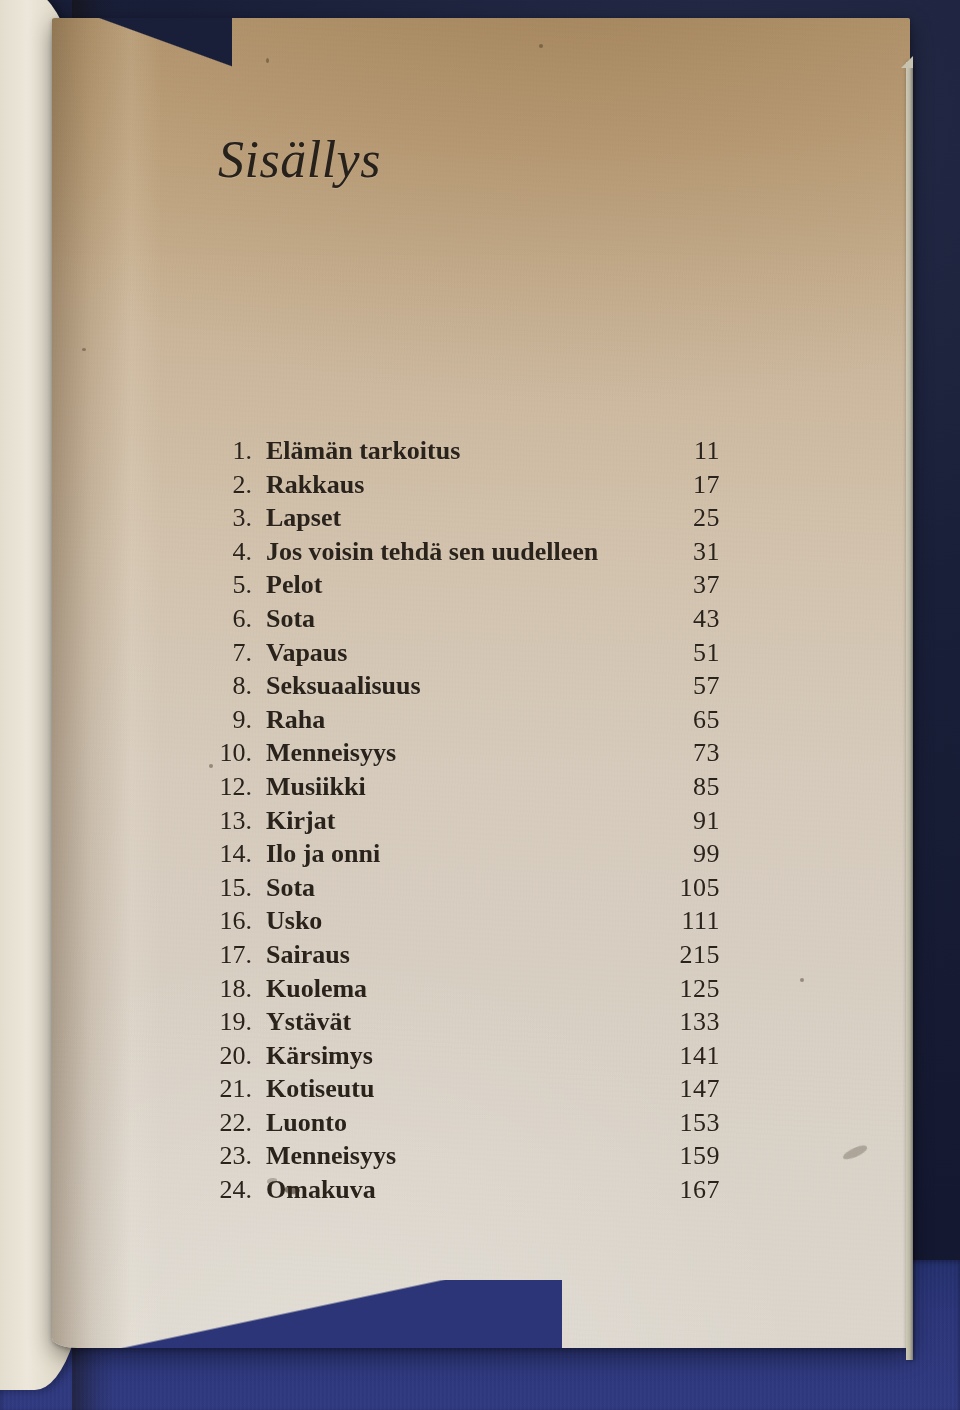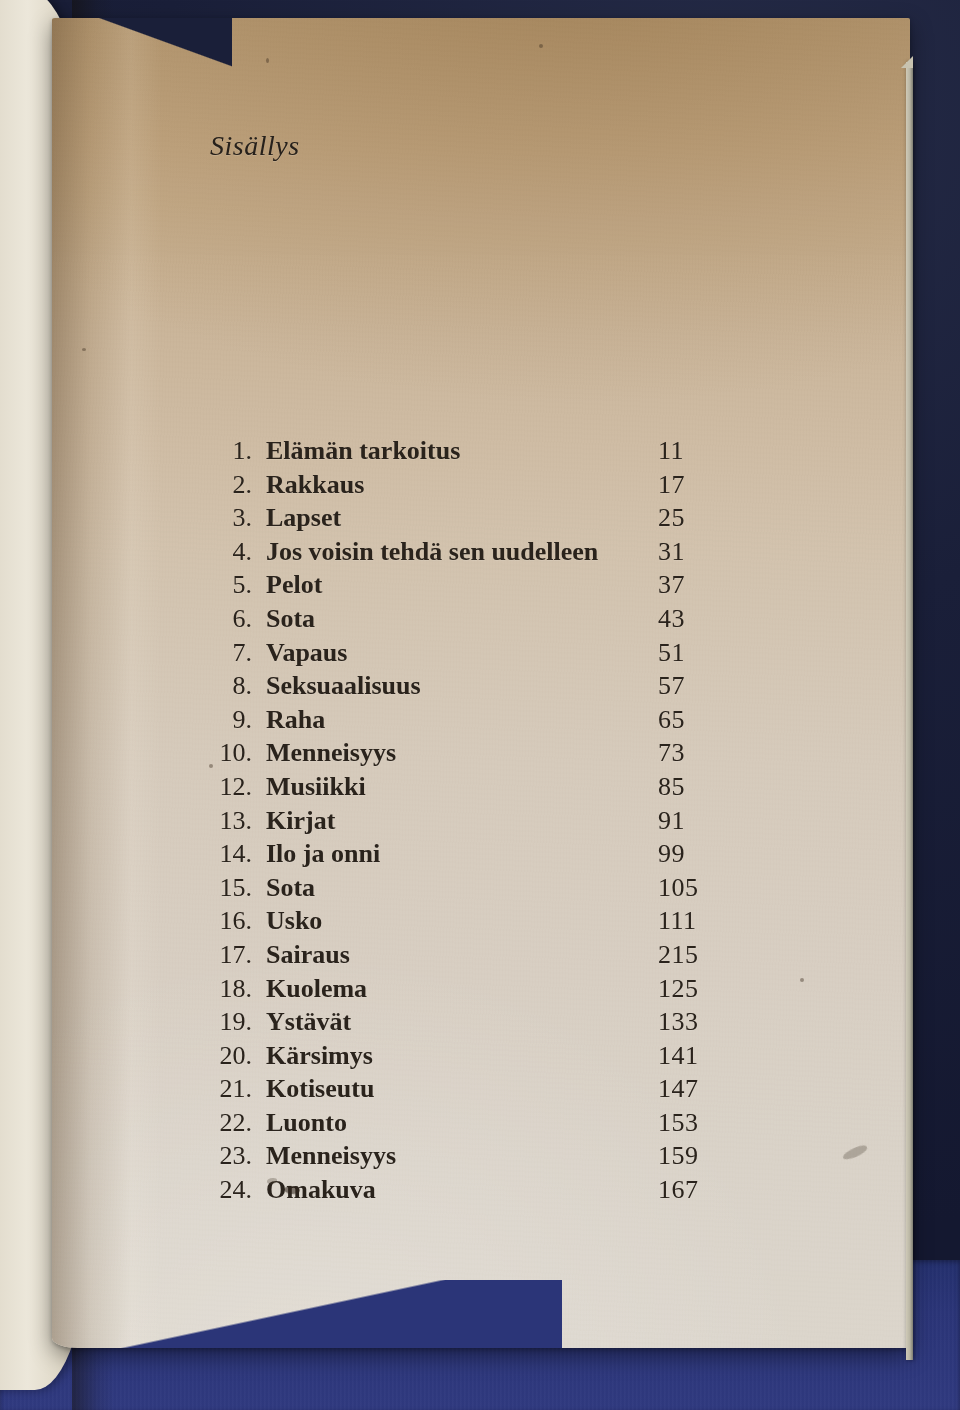--- a/index.html
+++ b/index.html
@@ -181,24 +181,24 @@
 
   
   .page-inner {
     position: absolute;
     inset: 0;
     color: #241e19;
   }
 
   .toc-title {
     position: absolute;
-    left: 158px;
+    left: 166px;
     top: 112px;
     font-style: italic;
-    font-size: 28px;
+    font-size: 52px;
     letter-spacing: .5px;
     color: #27211b;
     text-shadow: 0 1px 0 rgba(255,255,255,.14);
     white-space: nowrap;
   }
 
   .toc-list {
     position: absolute;
     left: 148px;
     top: 416px;
@@ -226,20 +226,21 @@
     text-align: left;
   }
   .toc-label {
     flex: 1 1 auto;
     overflow: hidden;
     font-weight: bold;
   }
   .toc-page {
     width: 62px;
     flex: 0 0 auto;
+    text-align: right;
     letter-spacing: .5px;
     font-family: Liberation Serif, serif;
   }
 
   
   .speck {
     position: absolute;
     background: rgba(60,45,30,.42);
     border-radius: 50%;
     pointer-events: none;

